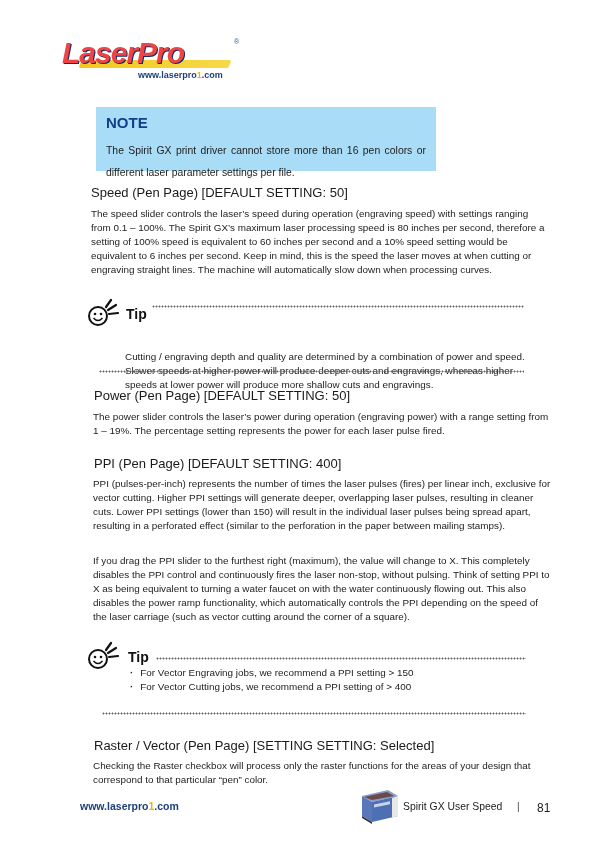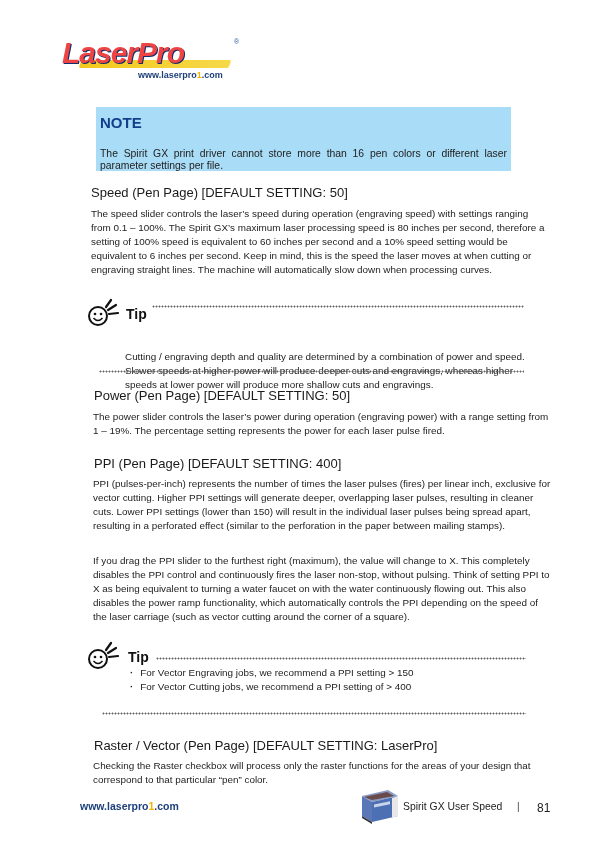--- a/index.html
+++ b/index.html
@@ -9,24 +9,24 @@
   .logo-word { position: absolute; left: 0; top: 2px; font-family: "Liberation Sans", sans-serif;
                font-weight: bold; font-style: italic; font-size: 30px; color: #ef4444;
                letter-spacing: -1px; text-shadow: 1px 1px 0 #0d2f6e; }
   .logo-swoosh { position: absolute; left: 18px; top: 26px; width: 150px; height: 8px;
                  background: linear-gradient(90deg, #f3c81a, #f6d94a); transform: skewX(-20deg);
                  border-radius: 2px; }
   .logo-reg { position: absolute; left: 172px; top: 4px; font-size: 7px; color: #2a5aa8; }
   .logo-url { position: absolute; left: 76px; top: 36px; font-size: 9px; font-weight: bold; color: #1d3f7a; }
   .logo-url .hl, .footer-url .hl { color: #f0b400; }
 
-  .note { position: absolute; left: 96px; top: 107px; width: 415px; height: 64px;
-          background: #a9dcf6; padding: 8px 4px; box-sizing: border-box; }
+  .note { position: absolute; left: 96px; top: 107px; width: 340px; height: 64px;
+          background: #a9dcf6; padding: 8px 10px; box-sizing: border-box; }
   .note-title { font-size: 15px; font-weight: bold; color: #123e8a; line-height: 16px; }
-  .note-text { font-size: 10.4px; line-height: 12px; color: #222; text-align: justify; margin-top: 17px; }
+  .note-text { font-size: 10.4px; line-height: 22px; color: #222; text-align: justify; margin-top: 9px; }
 
   .h { position: absolute; font-size: 13px; color: #1a1a1a; white-space: nowrap; }
   .p { position: absolute; left: 91px; width: 458px; font-size: 9.9px; line-height: 14.1px; color: #222; }
   .p.ind { left: 93px; }
 
   .tip-icon { position: absolute; width: 34px; height: 30px; }
   .tip-label { position: absolute; font-size: 14px; font-weight: bold; color: #111; }
   .tip-dots { position: absolute; height: 3px;
               background-image: radial-gradient(circle, #666 0.9px, transparent 1.1px);
               background-size: 3px 3px; background-repeat: repeat-x; }
@@ -89,21 +89,21 @@
   <line x1="22" y1="16" x2="31" y2="15" stroke="#111" stroke-width="2.2" stroke-linecap="round"></line>
 </svg>
 <div class="tip-label" style="left:128px; top:649px;">Tip</div>
 <div class="tip-dots" style="left:156px; top:657px; width:370px;"></div>
 <ul class="bullets" style="top:666px;">
   <li>For Vector Engraving jobs, we recommend a PPI setting &gt; 150</li>
   <li>For Vector Cutting jobs, we recommend a PPI setting of &gt; 400</li>
 </ul>
 <div class="tip-dots" style="left:102px; top:712px; width:424px;"></div>
 
-<div class="h" style="left:94px; top:738px;">Raster / Vector (Pen Page) [DEFAULT SETTING: LaserPro]</div>
+<div class="h" style="left:94px; top:738px;">Raster / Vector (Pen Page) [SETTING SETTING: Selected]</div>
 <div class="p ind" style="top:759px;">Checking the Raster checkbox will process only the raster functions for the areas of your design that correspond to that particular “pen” color.</div>
 
 <div class="footer-url"><span>www.laserpro</span><span class="hl">1</span><span>.com</span></div>
 <svg class="machine" viewBox="0 0 42 38">
   <polygon points="4,8 30,2 40,8 14,14" fill="#8a9cc4"></polygon>
   <polygon points="6,9 29,4 36,8 14,12" fill="#6a4a4a"></polygon>
   <polygon points="4,8 14,14 14,34 4,28" fill="#5a78b8"></polygon>
   <polygon points="14,14 40,8 40,28 14,34" fill="#4d6fb3"></polygon>
   <rect x="16" y="20" width="16" height="3" fill="#c9d3ea" transform="skewY(-12)"></rect>
   <polygon points="34,10 40,8 40,28 34,30" fill="#e8e8e8"></polygon>

